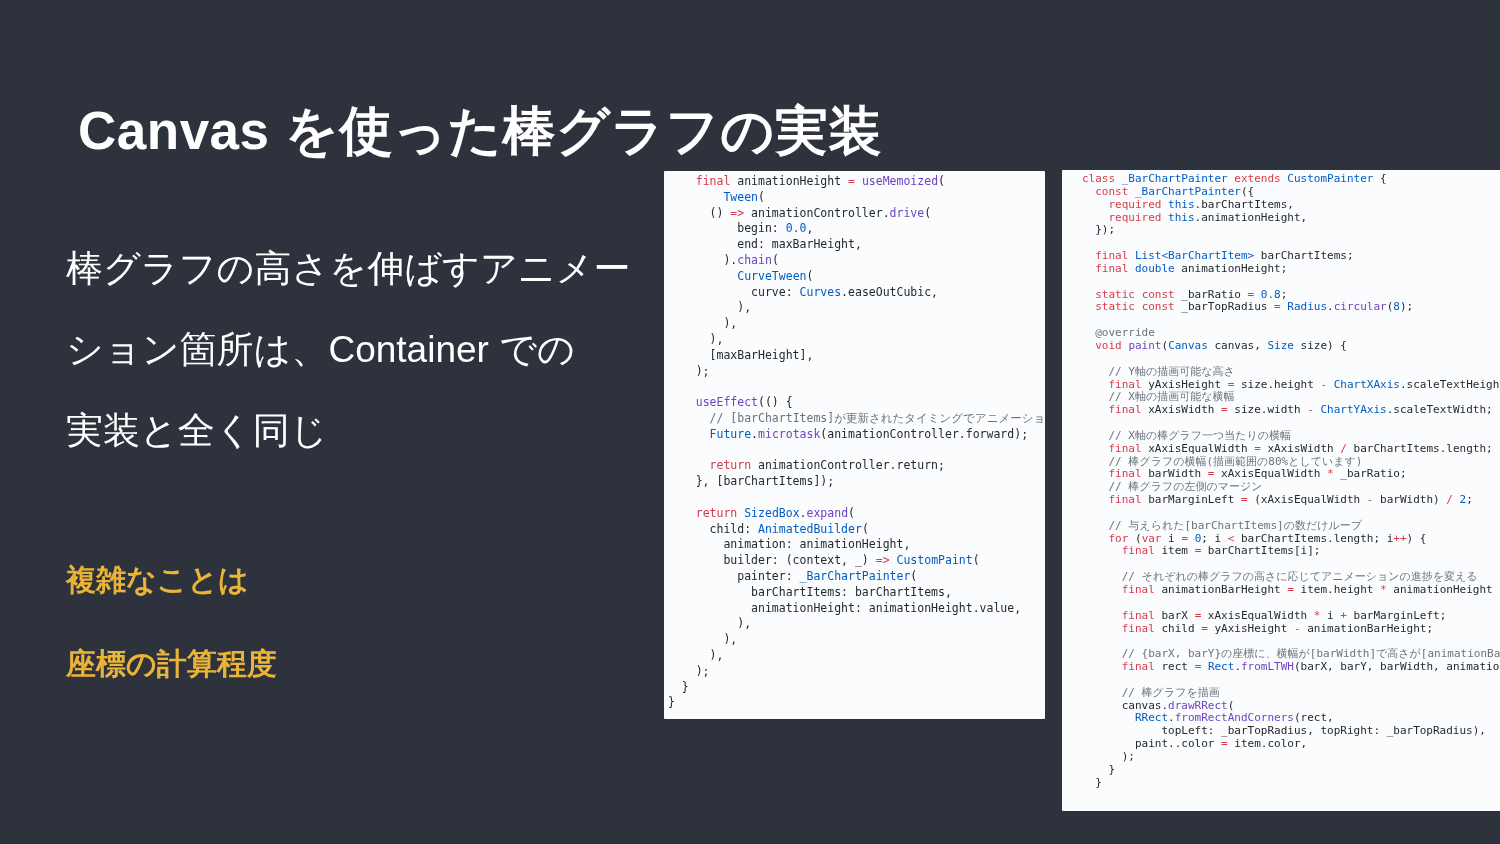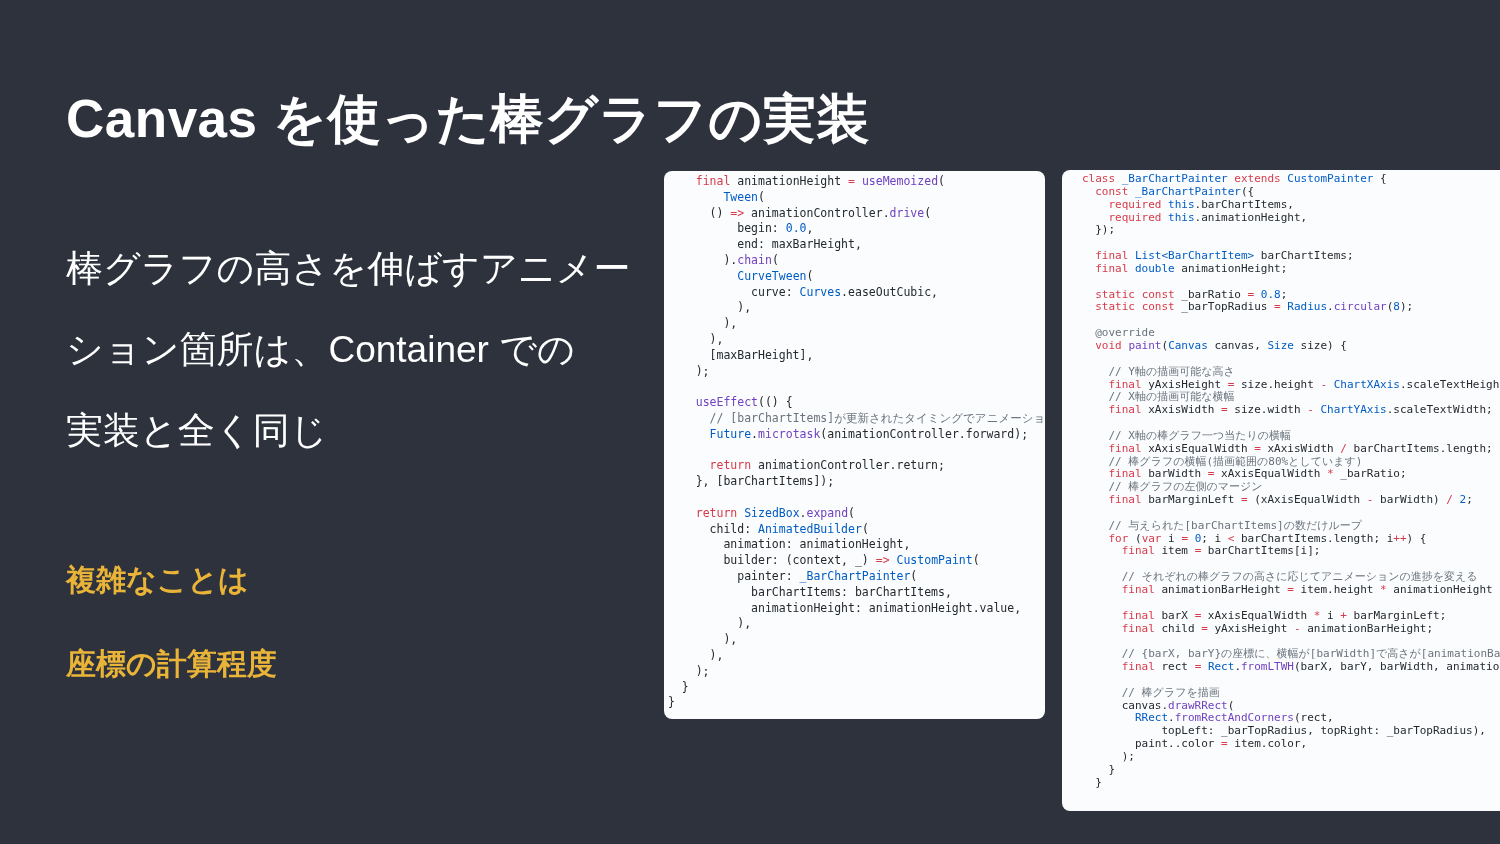--- a/index.html
+++ b/index.html
@@ -3,39 +3,39 @@
 <meta charset="utf-8">
 <style>
   html,body{margin:0;padding:0;}
   body{
     width:1500px;height:844px;position:relative;overflow:hidden;
     background:var(--bg,#2d323d);
     font-family:"Liberation Sans","DejaVu Sans",sans-serif;
   }
   .slide{position:absolute;inset:0;}
   .title{
-    position:absolute;left:66px;top:84px;margin:0;
+    position:absolute;left:66px;top:84px;margin:12px;
     font-size:53px;font-weight:bold;color:var(--fg,#ffffff);
     letter-spacing:0.5px;white-space:nowrap;
   }
   .body-text{
     position:absolute;left:66px;top:228px;
     font-size:37px;line-height:81px;color:var(--fg,#ffffff);
     white-space:nowrap;
   }
   .highlight-text{
     position:absolute;left:66px;top:538px;
     font-size:30px;line-height:84px;font-weight:bold;
     color:var(--accent,#e9b438);white-space:nowrap;
   }
   .code{
     position:absolute;background:var(--code-bg,#fbfcfd);
     font-family:"DejaVu Sans Mono","Liberation Mono",monospace;
     color:var(--tok-p,#24292e);
-    overflow:hidden;border-radius:8px;
+    overflow:hidden;border-radius:1px;
   }
   .code-left{left:664px;top:171px;width:373px;height:542px;padding:3px 4px;
     font-size:11.5px;}
   .code-left .code-line{height:15.8px;line-height:15.8px;}
   .code-right{left:1062px;top:170px;width:414px;height:635px;padding:3px 20px;
     font-size:11px;}
   .code-right .code-line{height:12.85px;line-height:12.85px;}
   .code-line{white-space:pre;}
   .tok-p{color:var(--tok-p,#24292e);}
   .tok-k{color:var(--tok-k,#d73a49);}

